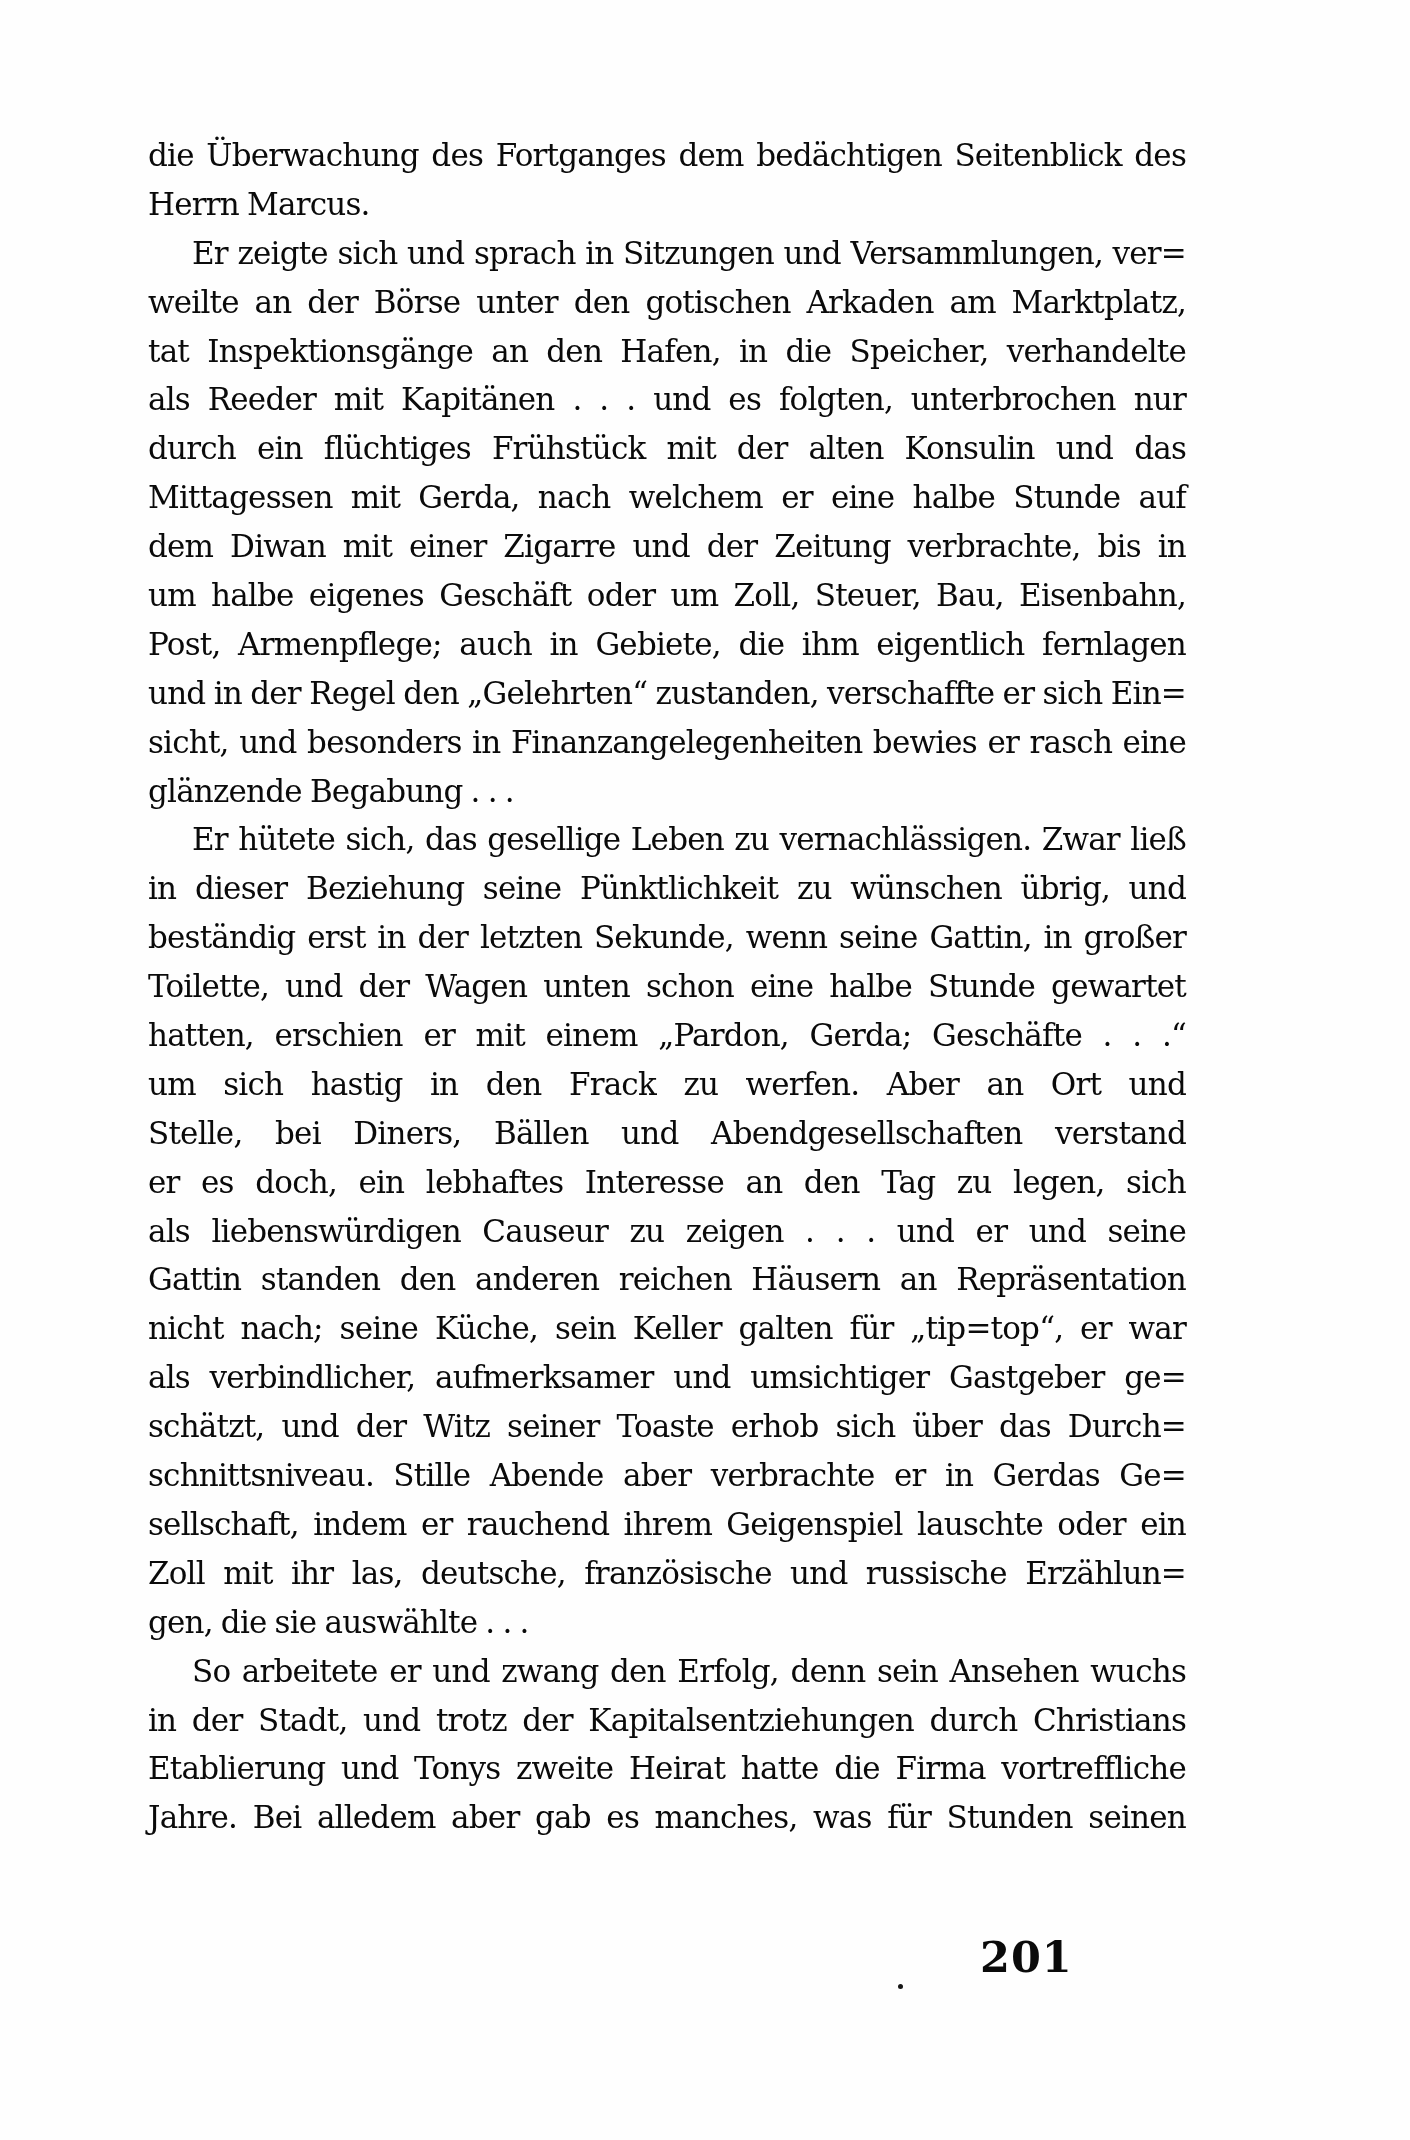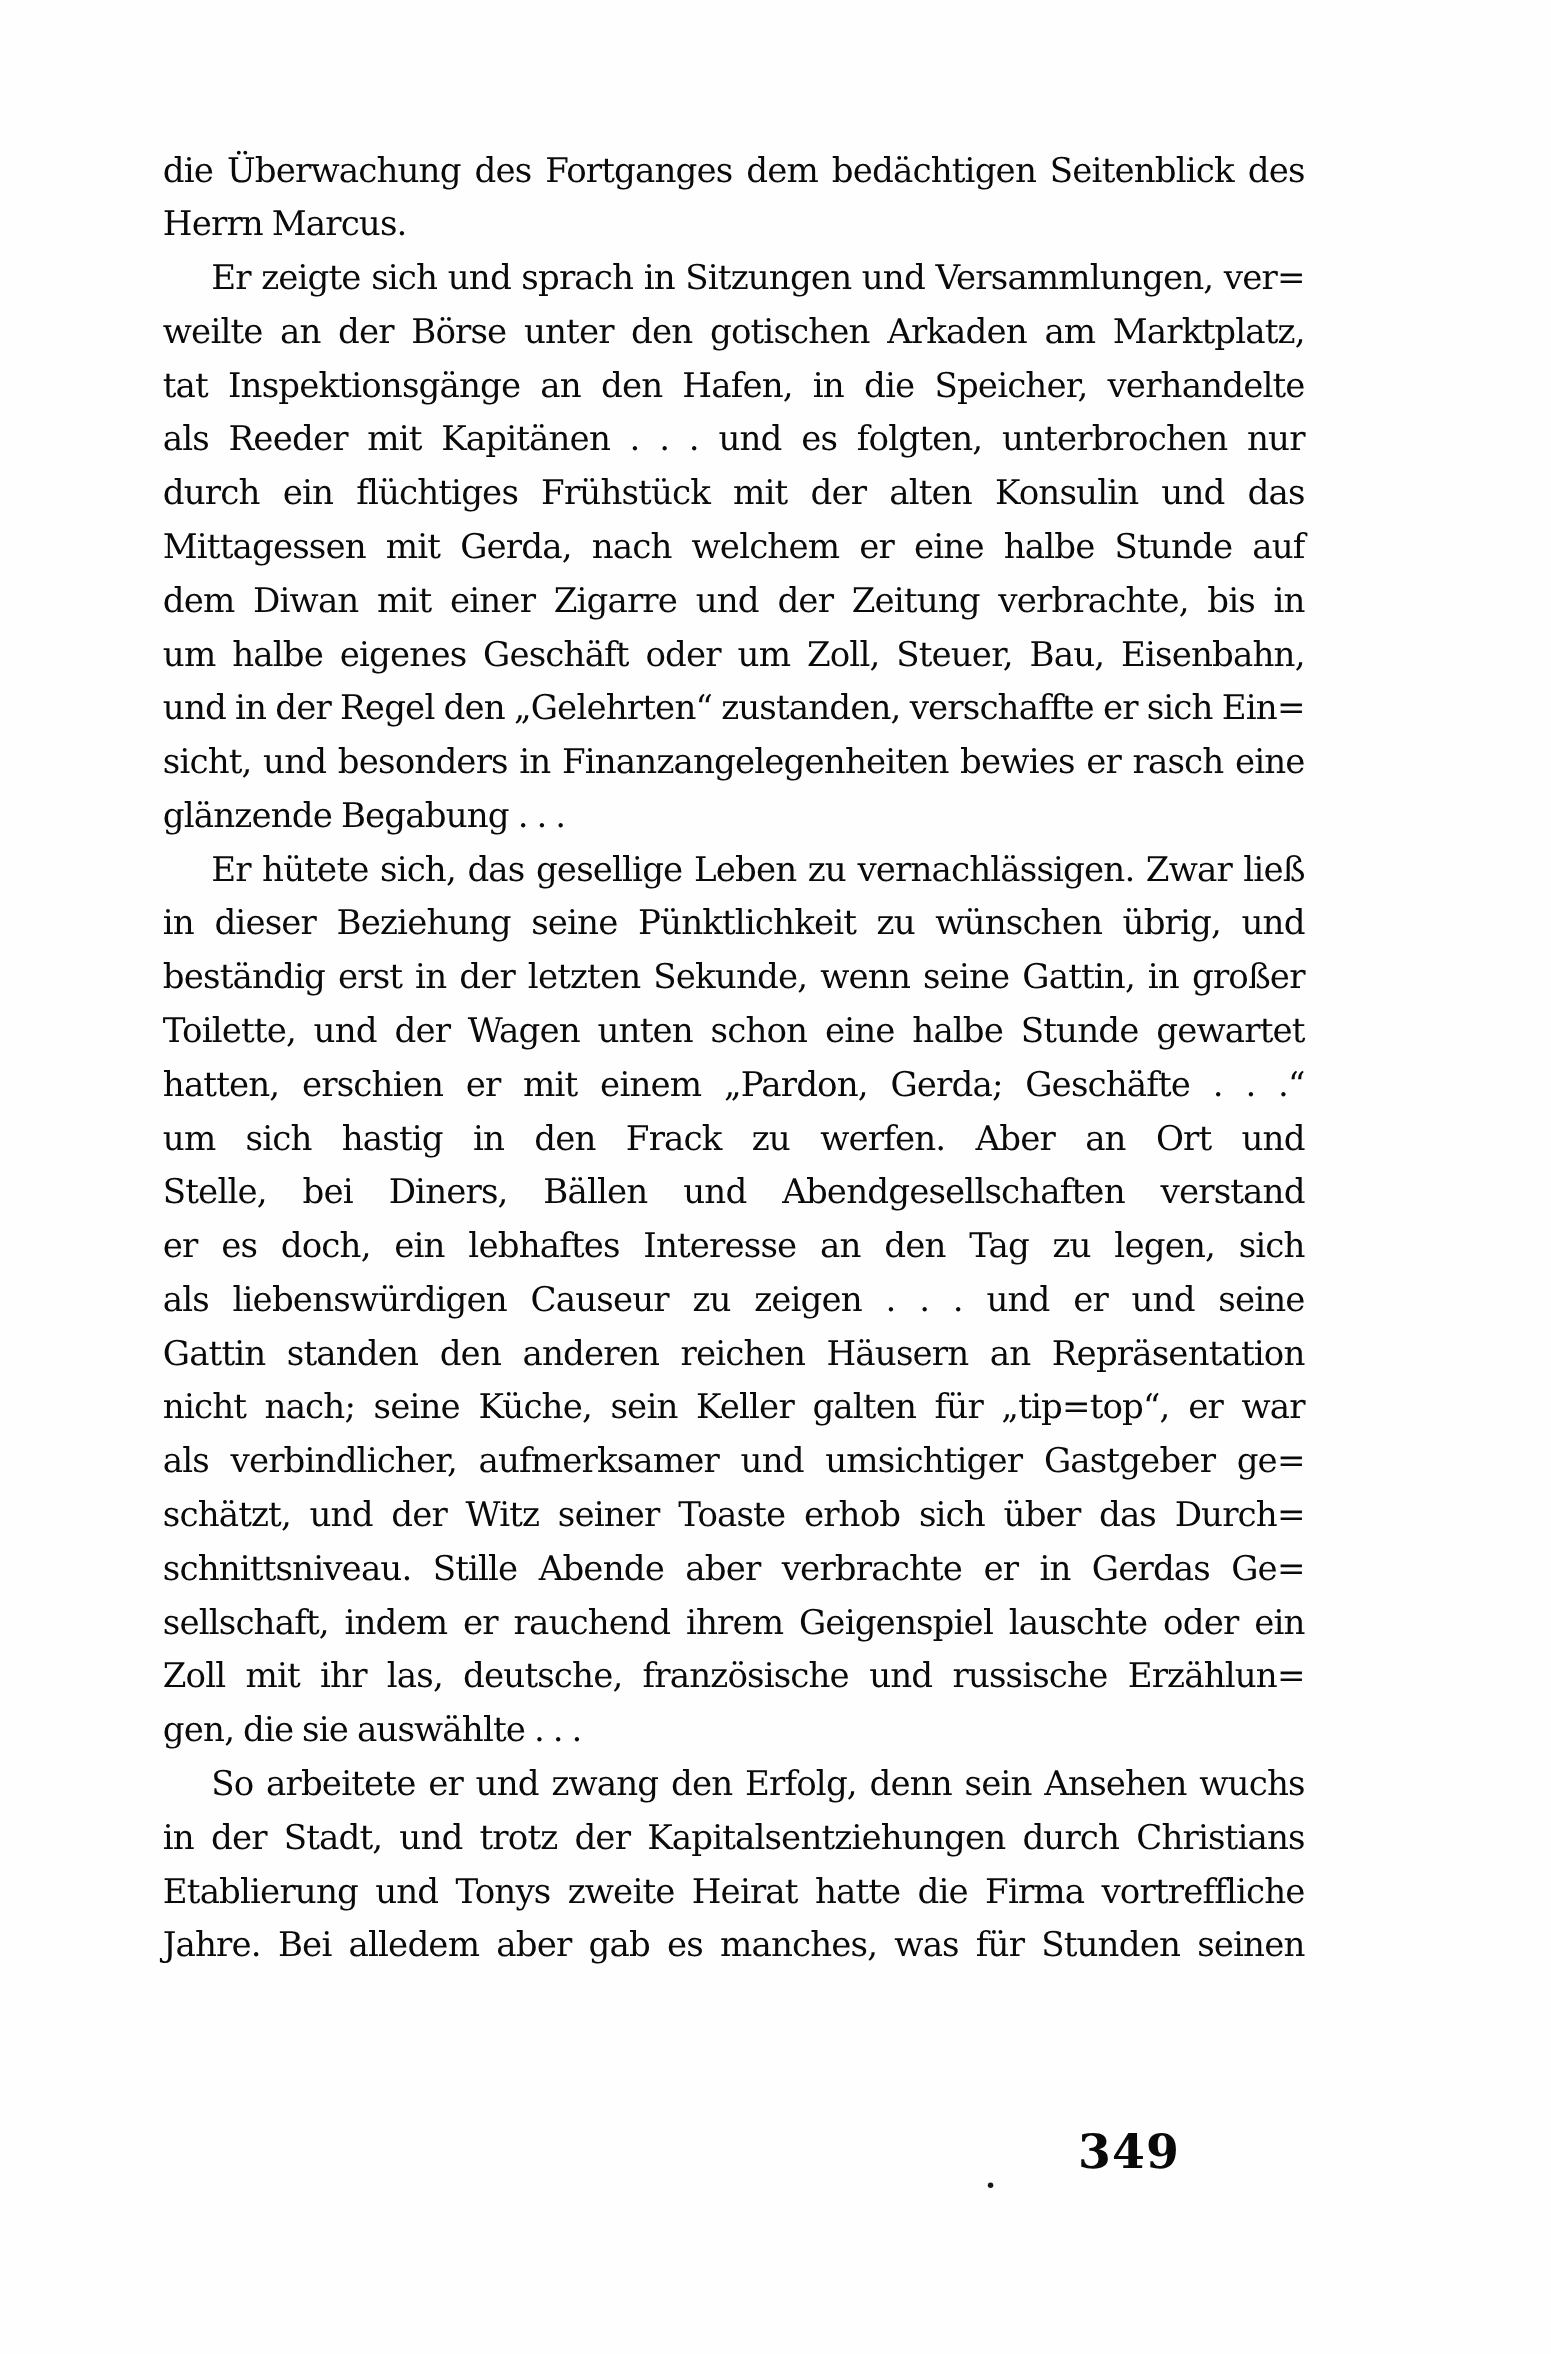--- a/index.html
+++ b/index.html
@@ -64,20 +64,21 @@
   <div class="ln">die Überwachung des Fortganges dem bedächtigen Seitenblick des</div>
   <div class="ln end">Herrn Marcus.</div>
   <div class="ln indent">Er zeigte sich und sprach in Sitzungen und Versammlungen, ver=</div>
   <div class="ln">weilte an der Börse unter den gotischen Arkaden am Marktplatz,</div>
   <div class="ln">tat Inspektionsgänge an den Hafen, in die Speicher, verhandelte</div>
   <div class="ln">als Reeder mit Kapitänen . . . und es folgten, unterbrochen nur</div>
   <div class="ln">durch ein flüchtiges Frühstück mit der alten Konsulin und das</div>
   <div class="ln">Mittagessen mit Gerda, nach welchem er eine halbe Stunde auf</div>
   <div class="ln">dem Diwan mit einer Zigarre und der Zeitung verbrachte, bis in</div>
   <div class="ln">um halbe eigenes Geschäft oder um Zoll, Steuer, Bau, Eisenbahn,</div>
+  <div class="ln">Post, Armenpflege; auch in Gebiete, die ihm eigentlich fernlagen</div>
   <div class="ln">und in der Regel den „Gelehrten“ zustanden, verschaffte er sich Ein=</div>
   <div class="ln">sicht, und besonders in Finanzangelegenheiten bewies er rasch eine</div>
   <div class="ln end">glänzende Begabung . . .</div>
   <div class="ln indent">Er hütete sich, das gesellige Leben zu vernachlässigen. Zwar ließ</div>
   <div class="ln">in dieser Beziehung seine Pünktlichkeit zu wünschen übrig, und</div>
   <div class="ln">beständig erst in der letzten Sekunde, wenn seine Gattin, in großer</div>
   <div class="ln">Toilette, und der Wagen unten schon eine halbe Stunde gewartet</div>
   <div class="ln">hatten, erschien er mit einem „Pardon, Gerda; Geschäfte . . .“</div>
   <div class="ln">um sich hastig in den Frack zu werfen. Aber an Ort und</div>
   <div class="ln">Stelle, bei Diners, Bällen und Abendgesellschaften verstand</div>
@@ -90,14 +91,14 @@
   <div class="ln">schnittsniveau. Stille Abende aber verbrachte er in Gerdas Ge=</div>
   <div class="ln">sellschaft, indem er rauchend ihrem Geigenspiel lauschte oder ein</div>
   <div class="ln">Zoll mit ihr las, deutsche, französische und russische Erzählun=</div>
   <div class="ln end">gen, die sie auswählte . . .</div>
   <div class="ln indent">So arbeitete er und zwang den Erfolg, denn sein Ansehen wuchs</div>
   <div class="ln">in der Stadt, und trotz der Kapitalsentziehungen durch Christians</div>
   <div class="ln">Etablierung und Tonys zweite Heirat hatte die Firma vortreffliche</div>
   <div class="ln">Jahre. Bei alledem aber gab es manches, was für Stunden seinen</div>
 </main>
 
-<div class="folio">349</div>
+<div class="folio">201</div>
 <div class="speck"></div>
 
 </body></html>

